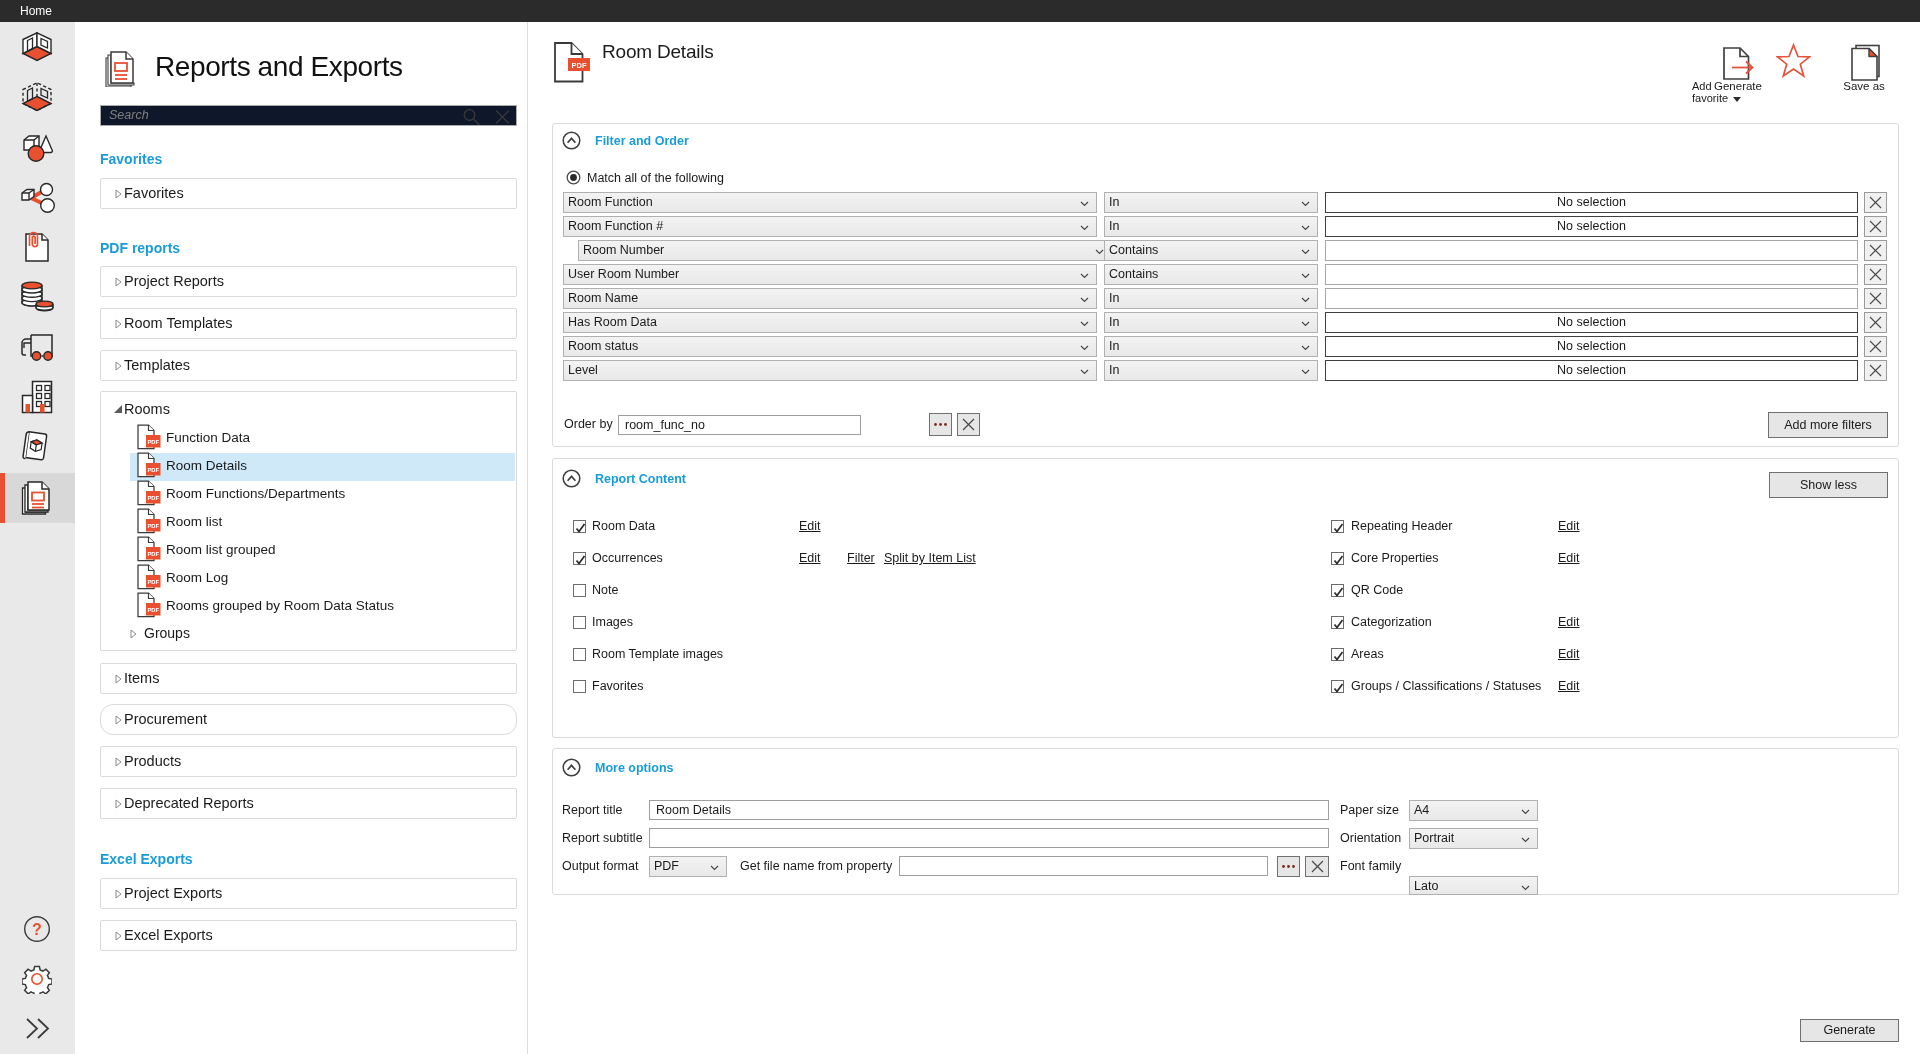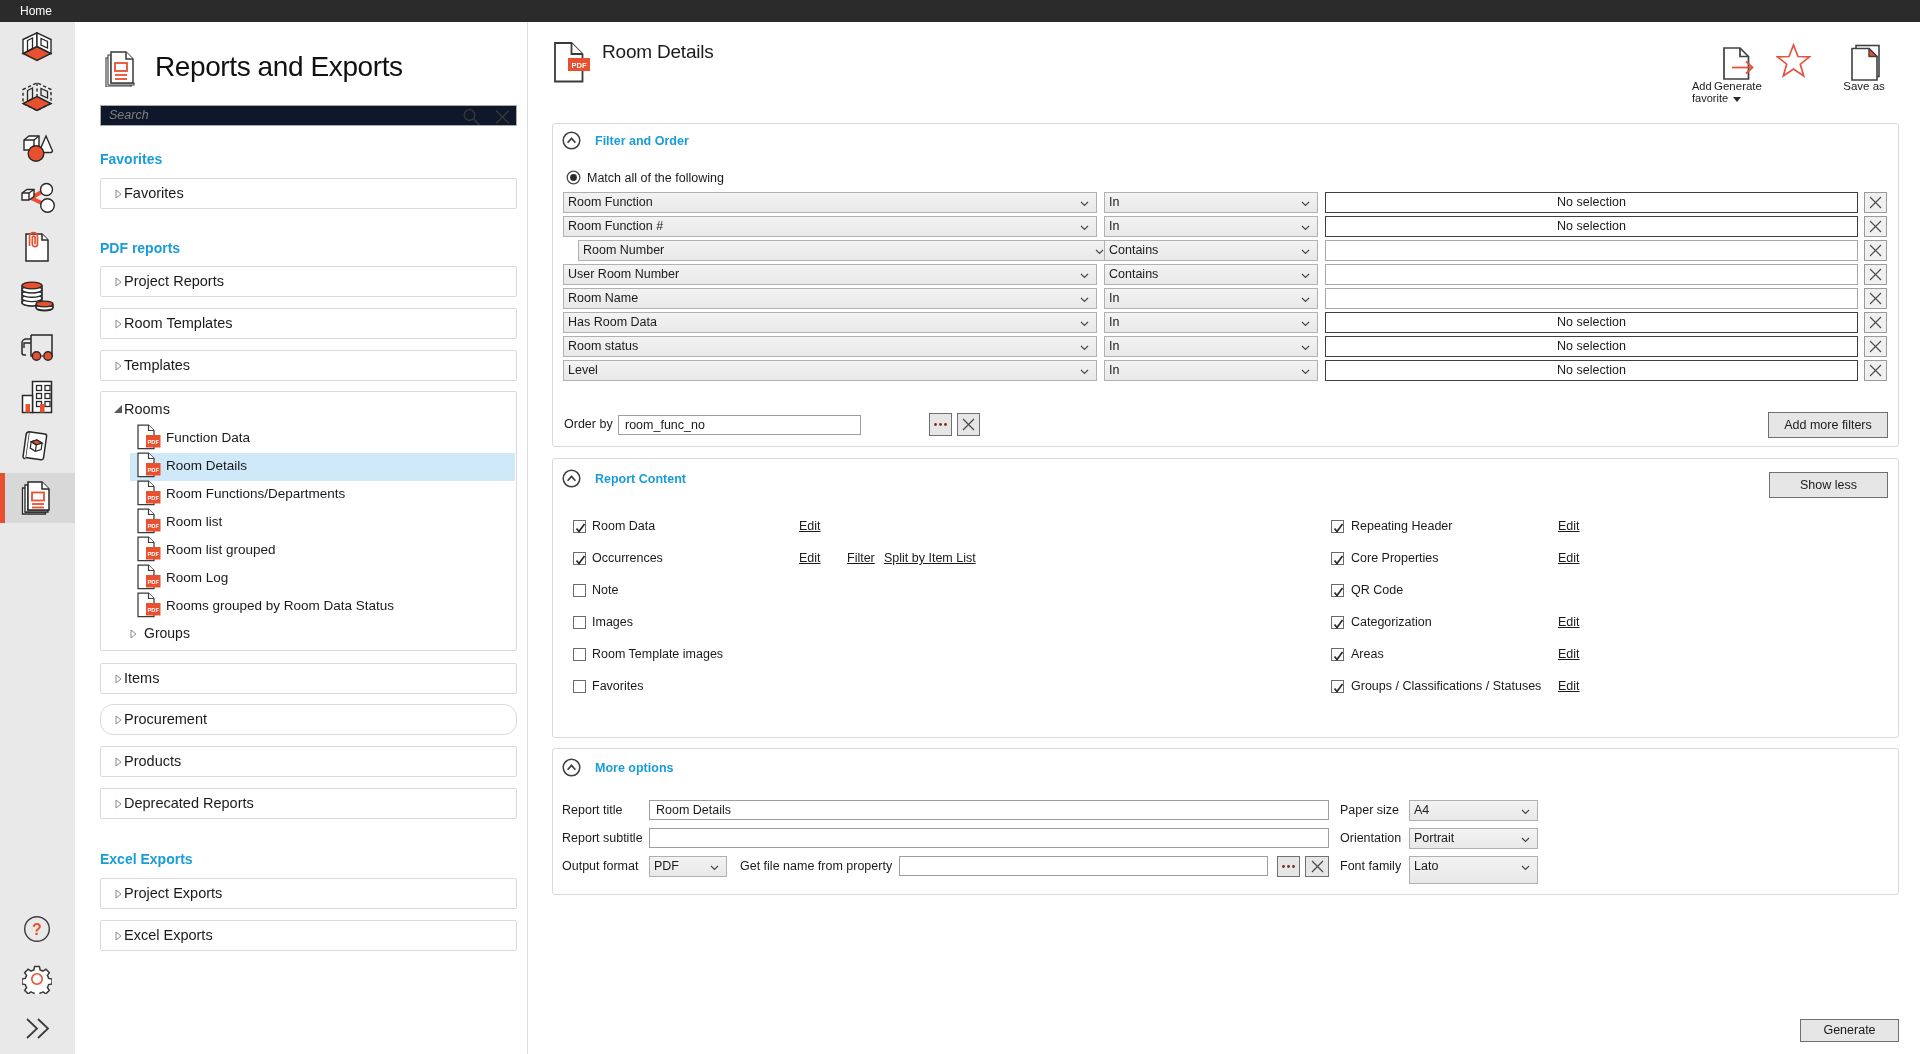--- a/index.html
+++ b/index.html
@@ -505,16 +505,16 @@
     </svg></div>
 <div class="lbl" style="left:1340px; top:803px;">Paper size</div>
 <div class="combo" style="left:1409px; top:800px; width:129px; height:21px;">A4<svg width="9" height="6" viewBox="0 0 9 6">
       <path d="M1 1 L4.5 4.5 L8 1" fill="none" stroke="#444" stroke-width="1.1"></path>
     </svg></div>
 <div class="lbl" style="left:1340px; top:831px;">Orientation</div>
 <div class="combo" style="left:1409px; top:828px; width:129px; height:21px;">Portrait<svg width="9" height="6" viewBox="0 0 9 6">
       <path d="M1 1 L4.5 4.5 L8 1" fill="none" stroke="#444" stroke-width="1.1"></path>
     </svg></div>
 <div class="lbl" style="left:1340px; top:859px;">Font family</div>
-<div class="combo" style="left:1409px; top:856px; width:129px; height:28px;">Lato<svg width="9" height="6" viewBox="0 0 9 6">
+<div class="combo" style="left:1409px; top:876px; width:129px; height:19px;">Lato<svg width="9" height="6" viewBox="0 0 9 6">
       <path d="M1 1 L4.5 4.5 L8 1" fill="none" stroke="#444" stroke-width="1.1"></path>
     </svg></div>
 <div class="btn" style="left:1800px; top:1019px; width:99px; height:23px; line-height:21px;">Generate</div>
 
 </body></html>

